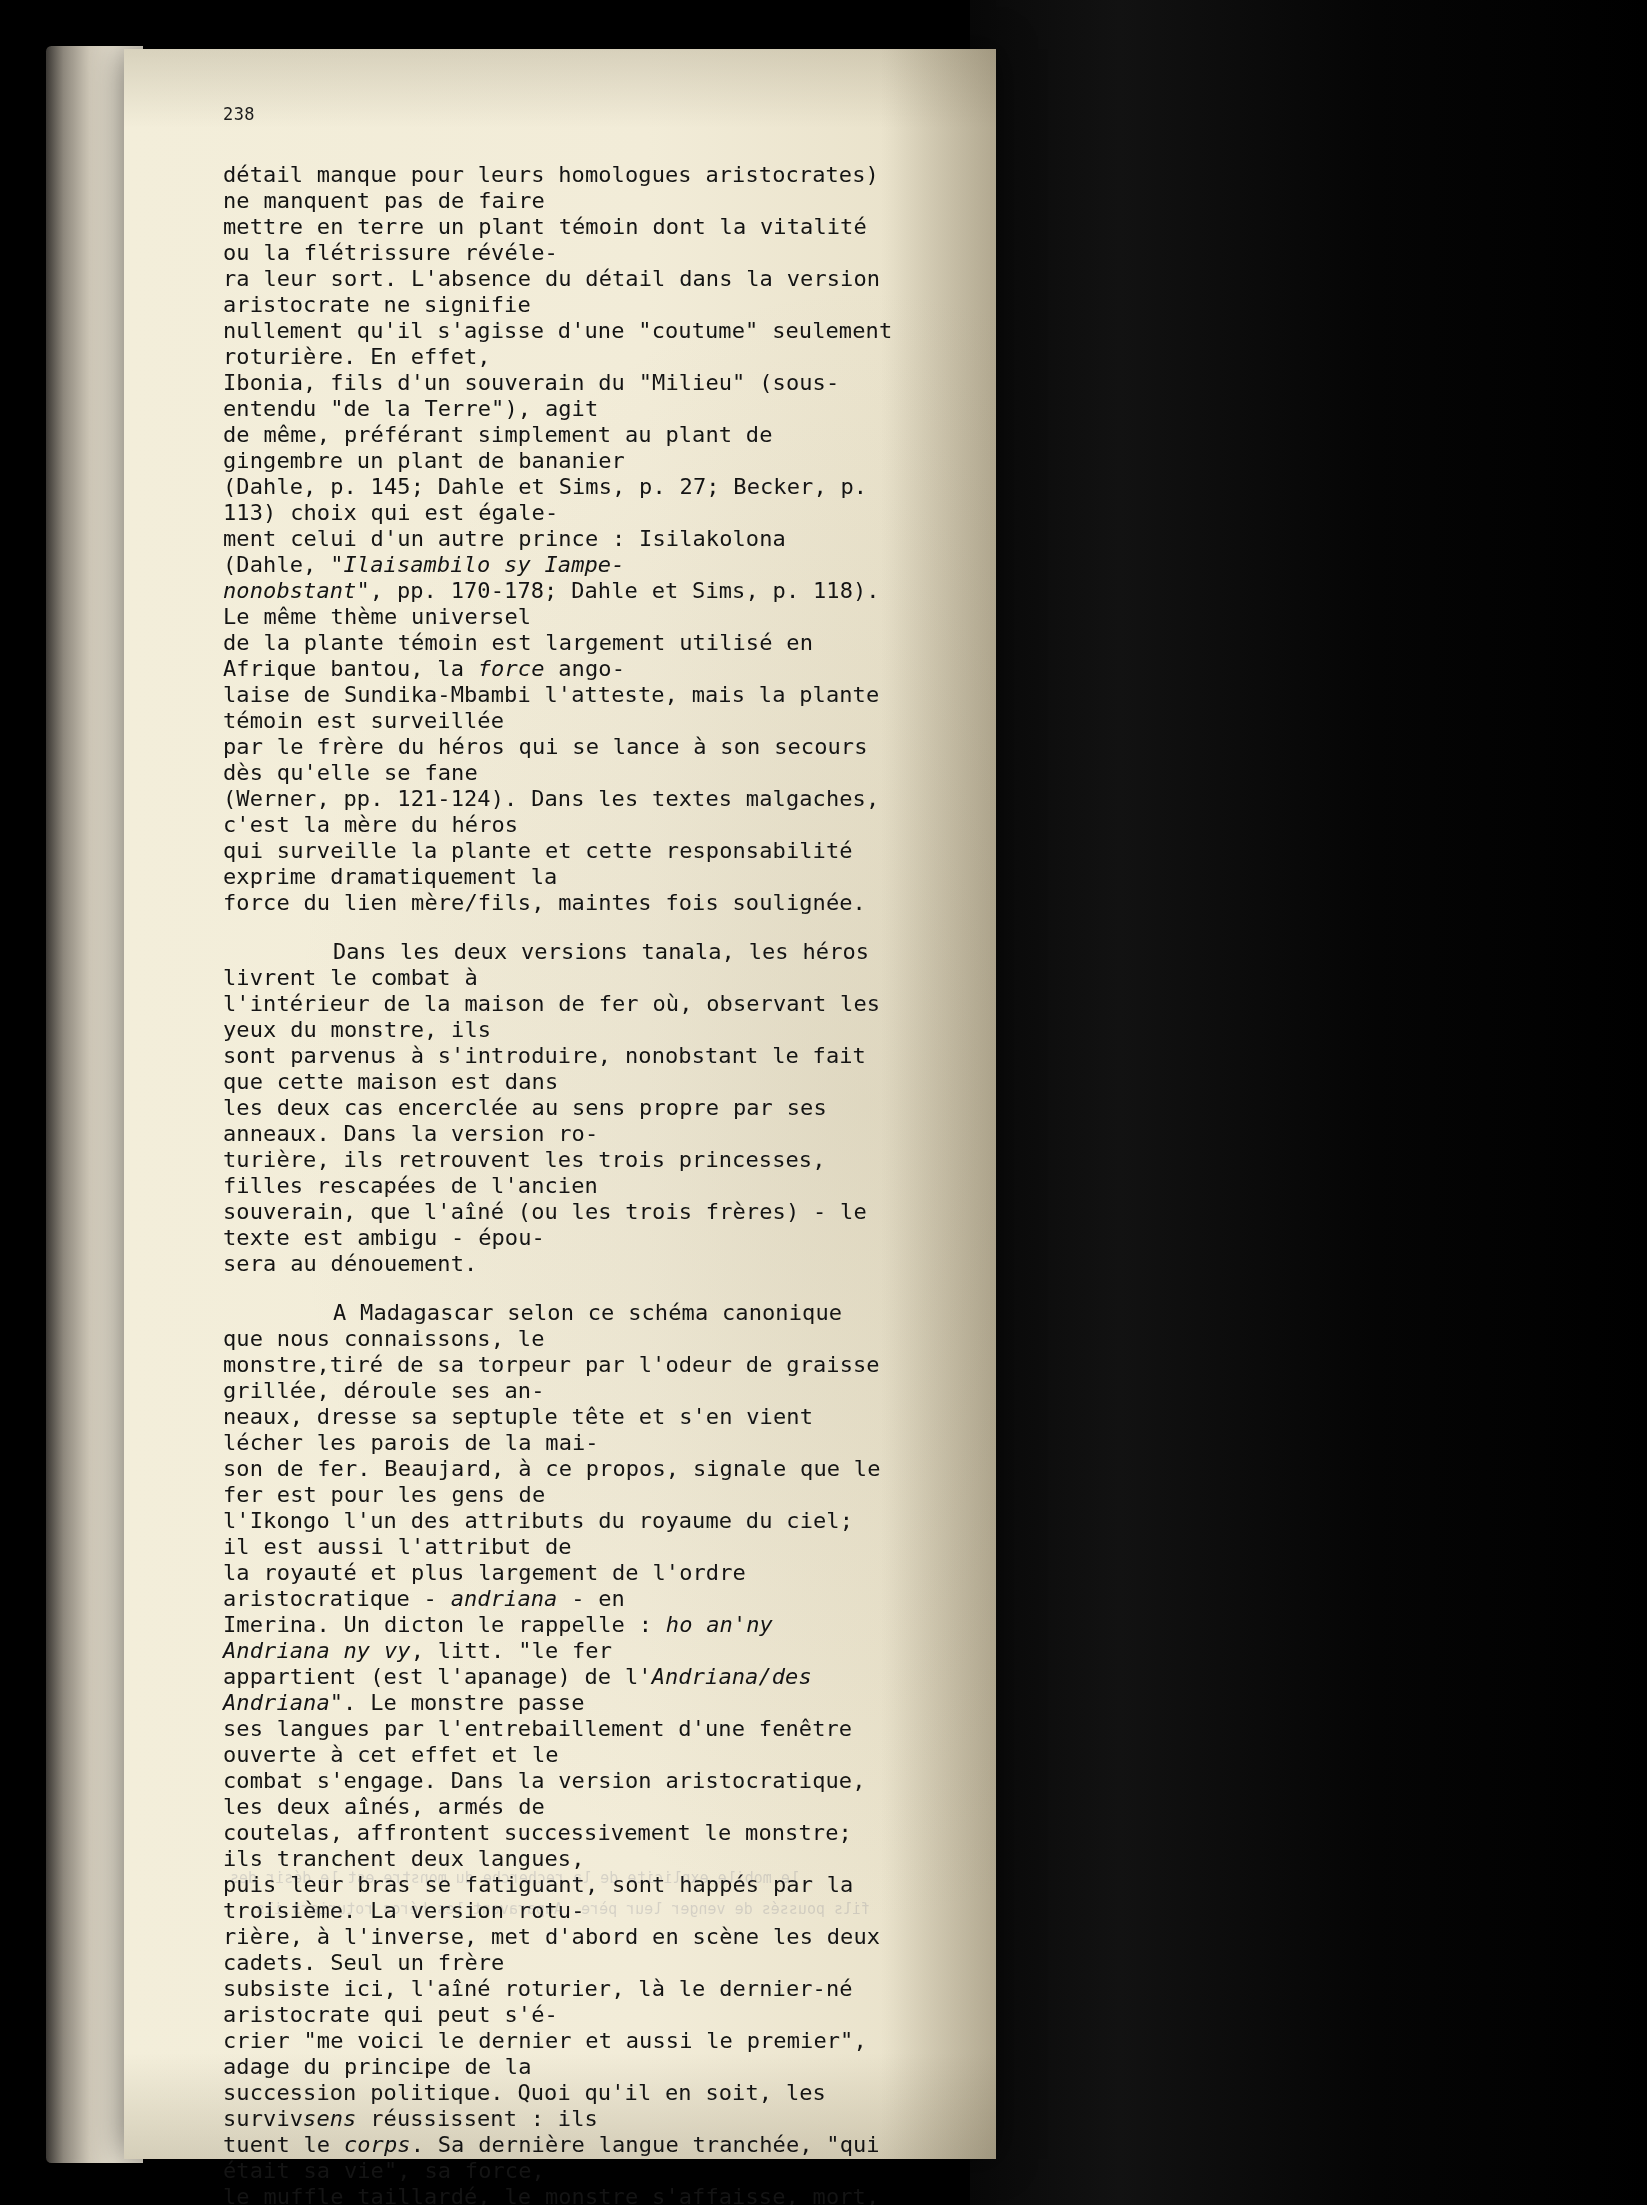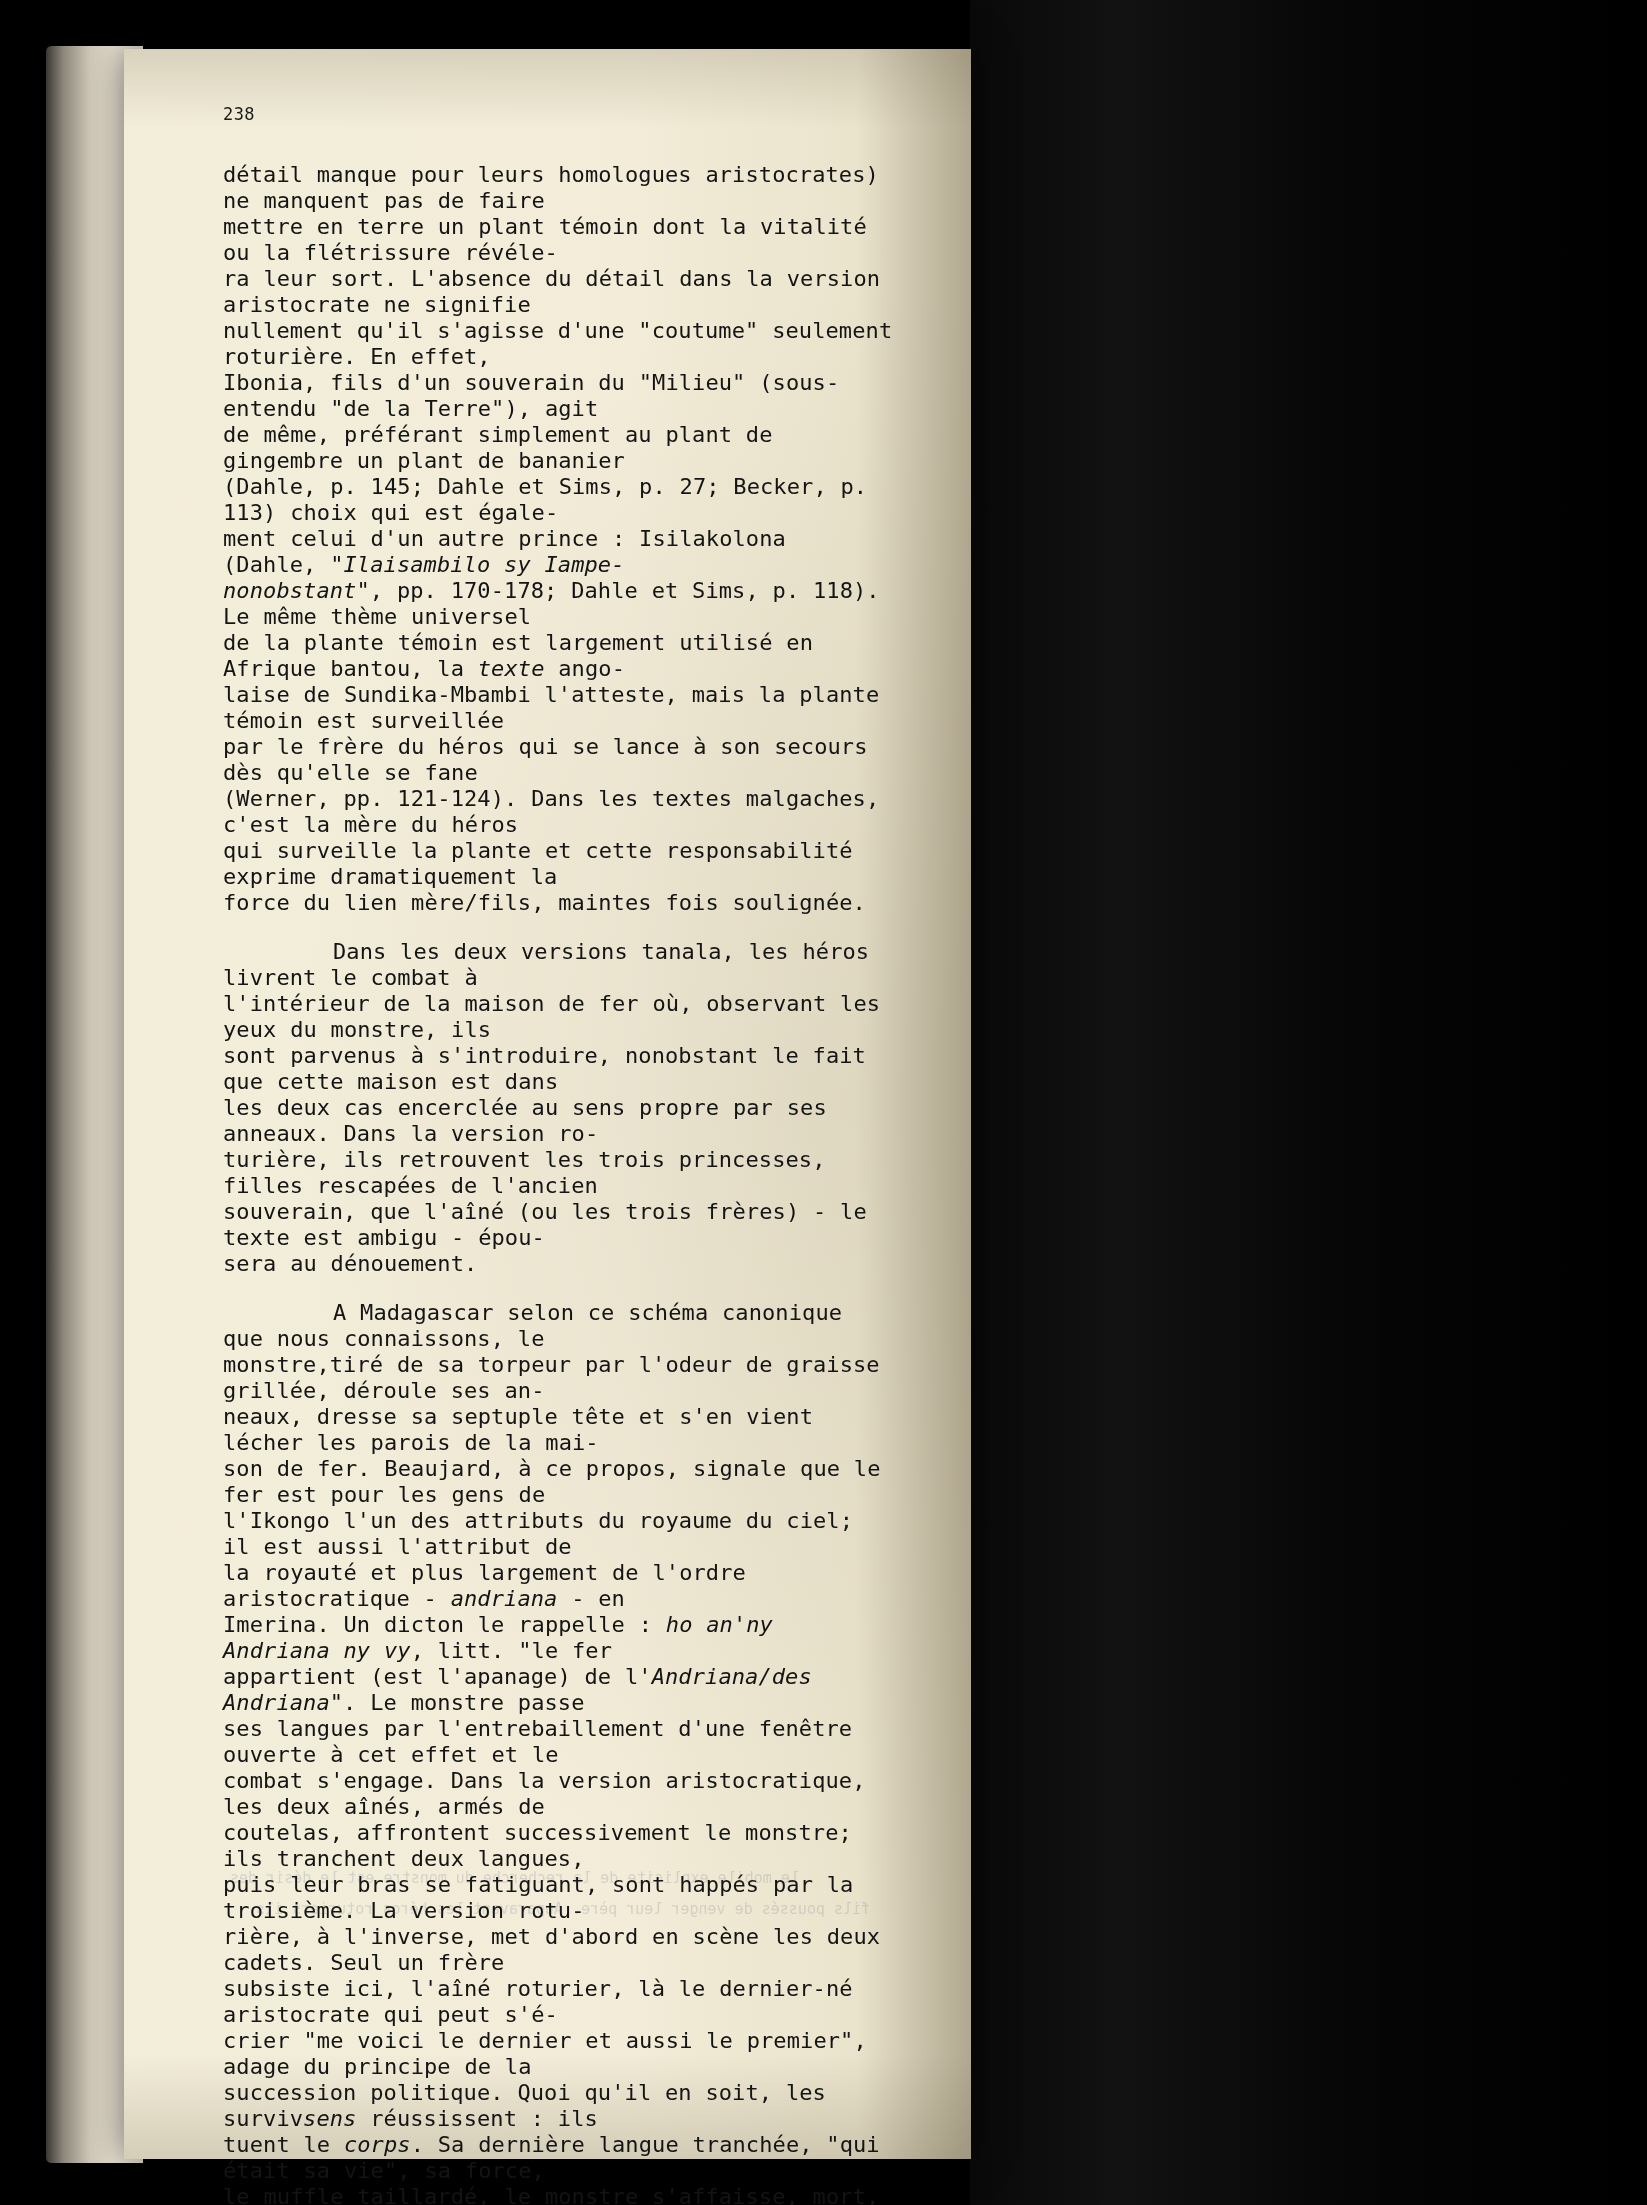--- a/index.html
+++ b/index.html
@@ -48,20 +48,21 @@
   #page {
     position: absolute;
     left: 124px;
     top: 49px;
     width: 847px;
     height: 2110px;
     background:
       radial-gradient(ellipse at 85% 50%, rgba(160,150,125,0.16) 0%, rgba(255,255,255,0) 55%),
       linear-gradient(to right, #f3eeda 0%, #f2ecd8 60%, #eae3cc 88%, #ddd4ba 100%);
     box-shadow: 0 0 35px rgba(0,0,0,0.55);
+    padding-left: 25px;
   }
 
   
   #page-top-shade {
     position: absolute;
     left: 0; top: 0; width: 100%; height: 79px;
     background: linear-gradient(to bottom, rgba(120,110,85,0.22), rgba(255,255,255,0));
     pointer-events: none;
   }
   #page-bottom-shade {
@@ -138,21 +139,21 @@
   <div id="text-column">
     <p class="para">détail manque pour leurs homologues aristocrates) ne manquent pas de faire
 mettre en terre un plant témoin dont la vitalité ou la flétrissure révéle-
 ra leur sort. L'absence du détail dans la version aristocrate ne signifie
 nullement qu'il s'agisse d'une "coutume" seulement roturière. En effet,
 Ibonia, fils d'un souverain du "Milieu" (sous-entendu "de la Terre"), agit
 de même, préférant simplement au plant de gingembre un plant de bananier
 (Dahle, p. 145; Dahle et Sims, p. 27; Becker, p. 113) choix qui est égale-
 ment celui d'un autre prince : Isilakolona (Dahle, "<i class="it">Ilaisambilo sy Iampe-</i>
 <i class="it">nonobstant</i>", pp. 170-178; Dahle et Sims, p. 118). Le même thème universel
-de la plante témoin est largement utilisé en Afrique bantou, la <i class="it">texte</i> ango-
+de la plante témoin est largement utilisé en Afrique bantou, la <i class="it">force</i> ango-
 laise de Sundika-Mbambi l'atteste, mais la plante témoin est surveillée
 par le frère du héros qui se lance à son secours dès qu'elle se fane
 (Werner, pp. 121-124). Dans les textes malgaches, c'est la mère du héros
 qui surveille la plante et cette responsabilité exprime dramatiquement la
 force du lien mère/fils, maintes fois soulignée.</p>
     <p class="para">        Dans les deux versions tanala, les héros livrent le combat à
 l'intérieur de la maison de fer où, observant les yeux du monstre, ils
 sont parvenus à s'introduire, nonobstant le fait que cette maison est dans
 les deux cas encerclée au sens propre par ses anneaux. Dans la version ro-
 turière, ils retrouvent les trois princesses, filles rescapées de l'ancien

